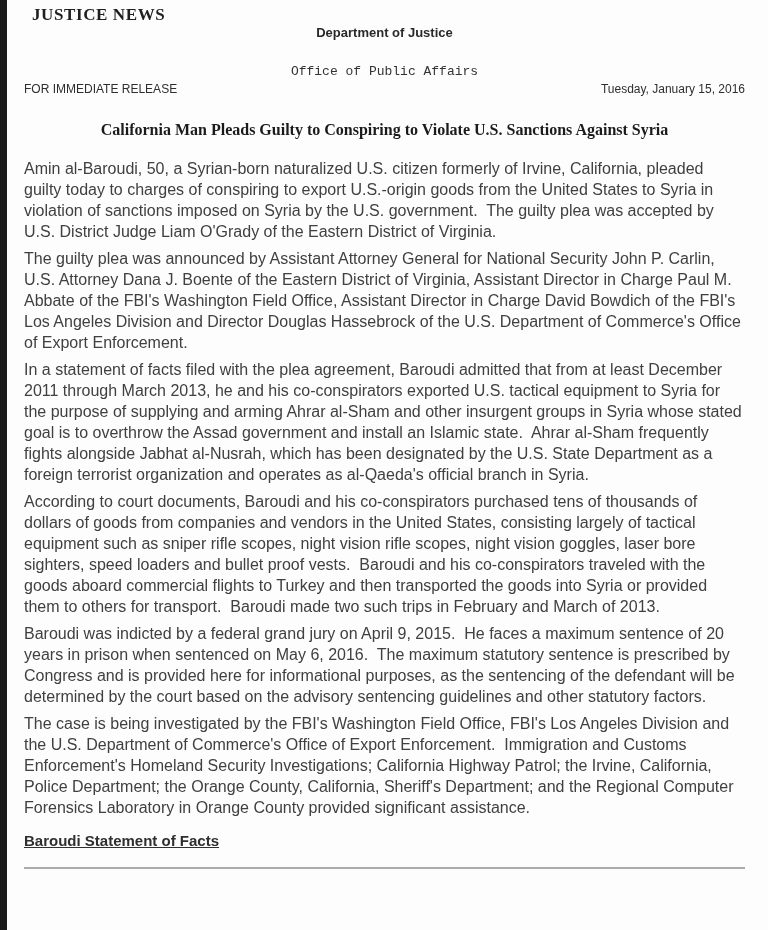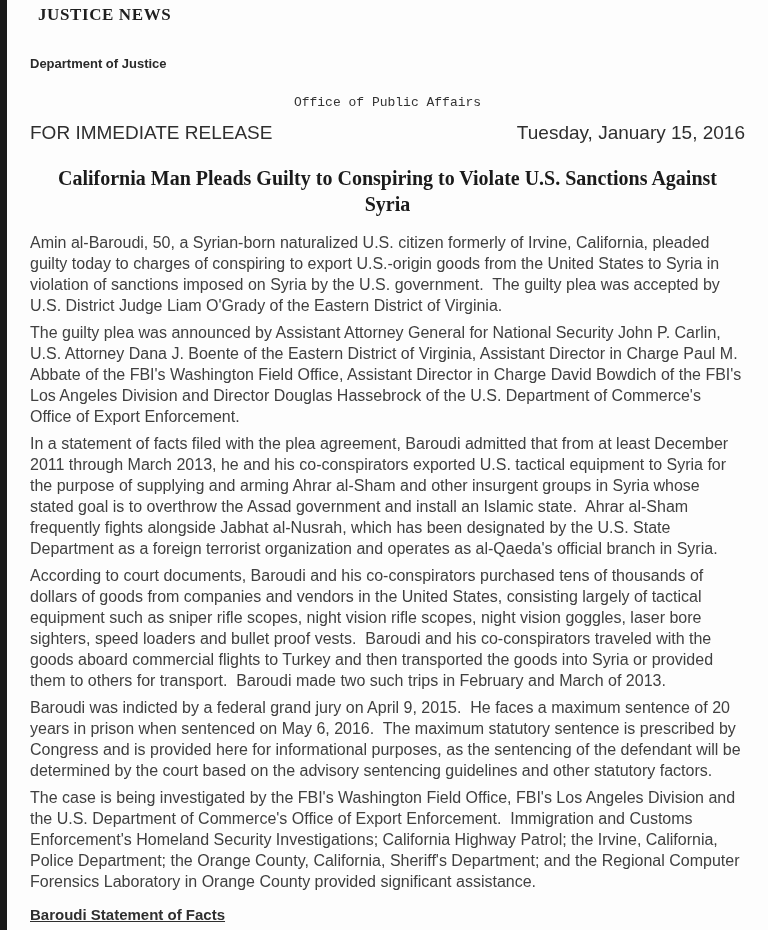--- a/index.html
+++ b/index.html
@@ -14,59 +14,59 @@
   .edge-bar {
     position: absolute;
     left: 0; top: 0;
     width: 7px; height: 930px;
     background: #1a1a1a;
   }
   .page {
     position: absolute;
     left: 7px; top: 0;
     width: 761px; height: 930px;
-    padding: 0 23px 0 23px;
+    padding: 0 23px 0 17px;
   }
   .masthead {
     padding-top: 5px;
     margin-left: 8px;
     font-family: "Liberation Serif", serif;
     font-weight: bold;
     font-size: 17px;
     letter-spacing: 0.6px;
     color: #1f1f1f;
   }
   .dept {
-    margin-top: 31px;
+    text-align: center;
     font-weight: bold;
     font-size: 13px;
     color: #2a2a2a;
   }
   .office {
     margin-top: 24px;
     text-align: center;
     font-size: 13px;
     color: #333333;
     font-family: Liberation Mono, monospace;
   }
   .release-row {
-    margin-top: 12px;
+    margin-top: 3px;
     display: flex;
     justify-content: space-between;
     align-items: flex-end;
-    font-size: 19px;
+    font-size: 12px;
     color: #2e2e2e;
   }
   .title {
     margin: 21px auto 0 auto;
     width: 96%;
     text-align: center;
     font-family: "Liberation Serif", serif;
     font-weight: bold;
-    font-size: 20px;
+    font-size: 16px;
     line-height: 26px;
     color: #1b1b1b;
   }
   .article-body {
     margin-top: 15px;
   }
   .article-body p {
     font-size: 16px;
     line-height: 21px;
     color: #404040;

